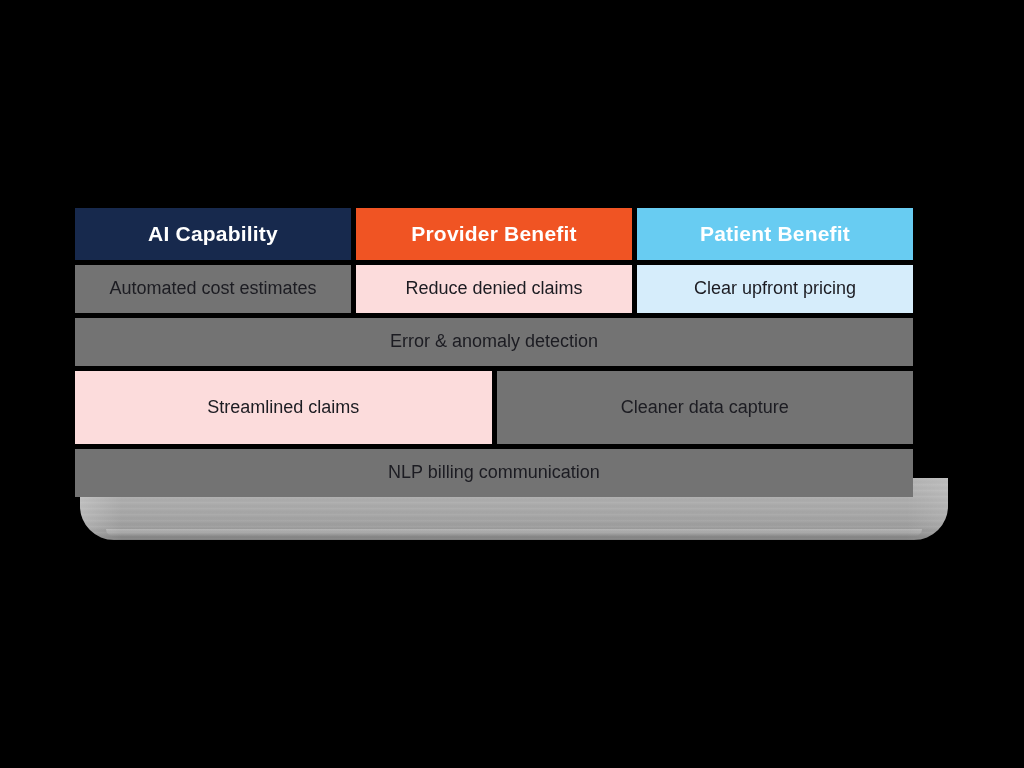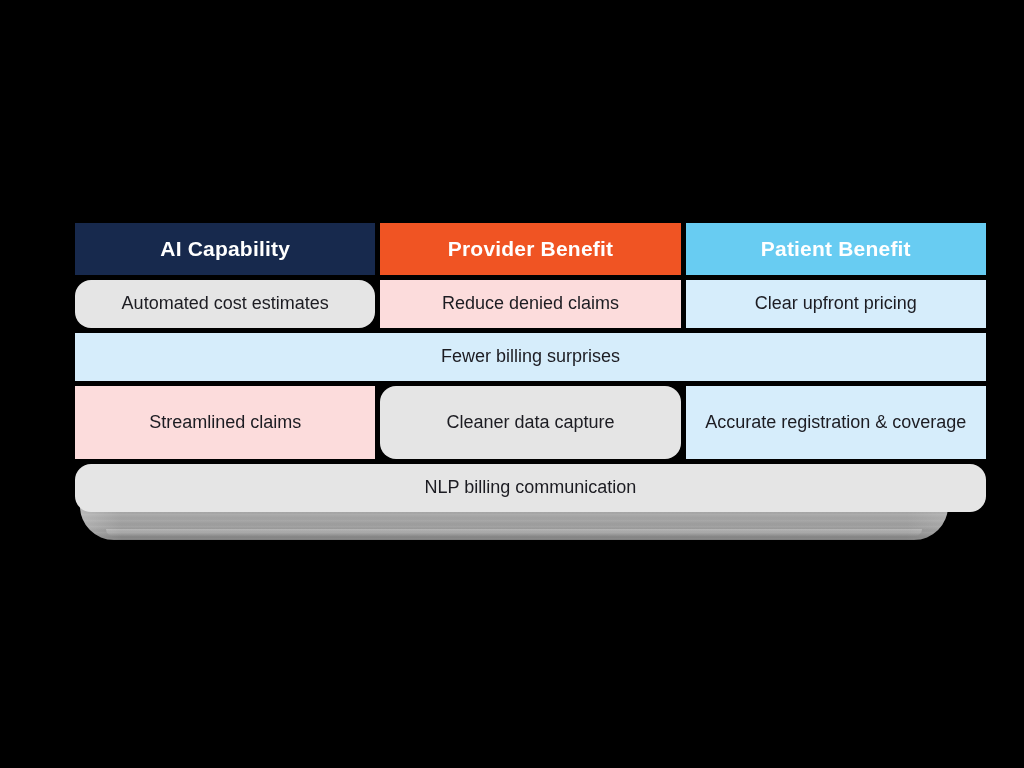--- a/index.html
+++ b/index.html
@@ -68,22 +68,22 @@
     position: absolute;
     left: 26px; right: 26px; bottom: 4px; height: 7px;
     border-radius: 0 0 26px 26px;
     background: linear-gradient(180deg, rgba(255,255,255,0.30), rgba(255,255,255,0.02));
   }
 
   
   .table-wrap {
     position: absolute;
     left: 75px;
-    top: 223px;
-    width: 911px;
+    top: 208px;
+    width: 838px;
   }
   .row {
     display: flex;
     gap: 5px;
     margin-bottom: 5px;
   }
   .row:last-child { margin-bottom: 16px; }
 
   .cell {
     flex: 1 1 0;
@@ -110,21 +110,21 @@
 
   
   .row.body .cell {
     font-size: 18px;
     color: #1c1c22;
     font-weight: normal;
   }
   .row.body.h-short .cell { height: 48px; }
   .row.body.h-tall  .cell { height: 73px; }
 
-  .c-cap  { background: #e5e5e5; border-radius: 16px; }
+  .c-cap  { background: #737373; }
   .c-prov { background: #fcdcdc; }
   .c-pat  { background: #d6edfb; }
 </style>
 </head>
 <body>
 
 <div id="stage">
 
   <div class="slab">
     <div class="sheen"></div>
@@ -141,27 +141,26 @@
       <div class="cell hdr-patient">Patient Benefit</div>
     </div>
 
     <div class="row body h-short">
       <div class="cell c-cap">Automated cost estimates</div>
       <div class="cell c-prov">Reduce denied claims</div>
       <div class="cell c-pat">Clear upfront pricing</div>
     </div>
 
     <div class="row body h-short">
-      <div class="cell c-pat">Fewer billing surprises</div>
+      <div class="cell c-cap">Error &amp; anomaly detection</div>
     </div>
 
     <div class="row body h-tall">
       <div class="cell c-prov">Streamlined claims</div>
       <div class="cell c-cap">Cleaner data capture</div>
-      <div class="cell c-pat">Accurate registration &amp; coverage</div>
     </div>
 
     <div class="row body h-short">
       <div class="cell c-cap">NLP billing communication</div>
     </div>
 
   </div>
 </div>
 
 </body></html>

